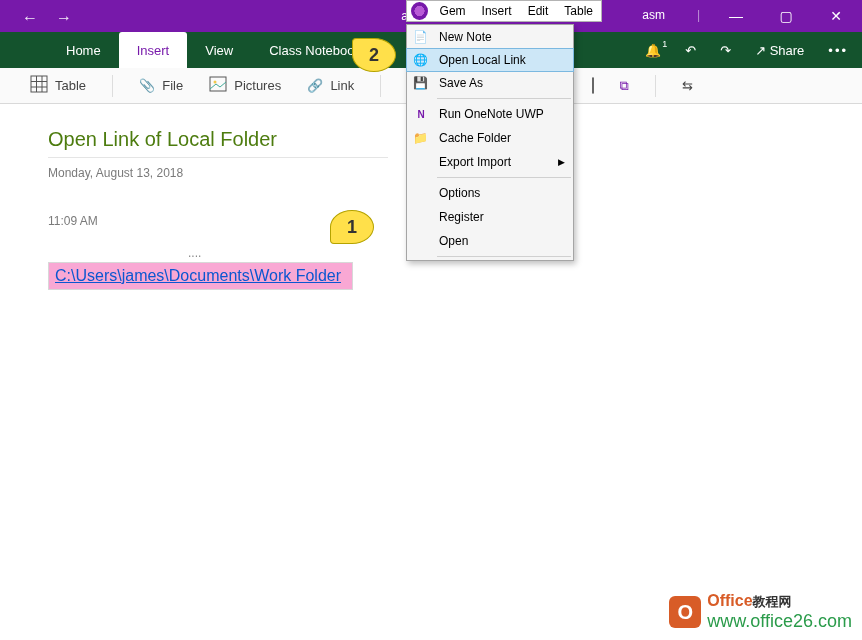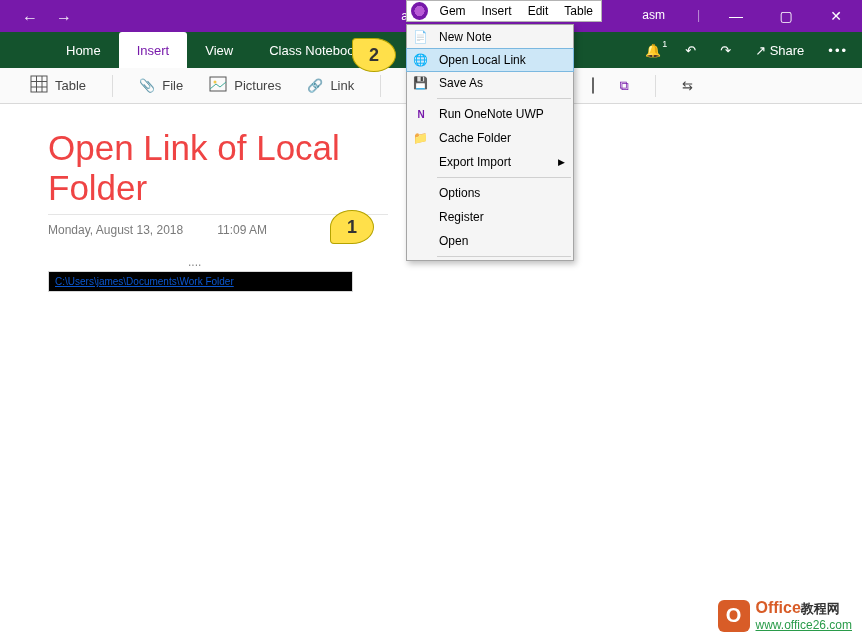--- a/index.html
+++ b/index.html
@@ -21,25 +21,25 @@
     .tab-row .right-tools { position: absolute; right: 0; top: 0; height: 100%; display: flex; align-items: center; gap: 24px; padding-right: 14px; }
     .right-tools .badge { position: relative; }
     .right-tools .small1 { font-size: 9px; position: absolute; top: -4px; right: -6px; }
 
     .ribbon { height: 36px; border-bottom: 1px solid #d9d9d9; display: flex; align-items: center; gap: 26px; padding: 0 30px; font-size: 13px; color: #444; background: #fafafa; }
     .ribbon .item { display: flex; align-items: center; gap: 7px; }
     .ribbon .sep { width: 1px; height: 22px; background: #ddd; }
     .ribbon svg { width: 18px; height: 18px; }
 
     .page { padding: 24px 48px; }
-    .page-title { font-size: 35px; color: #ef4444; font-weight: 400; border-bottom: 1px solid #e5e5e5; padding-bottom: 6px; max-width: 340px; }
-    .meta { color: #7a7a7a; font-size: 12px; margin-top: 8px; display: flex; gap: 34px; }
+    .page-title { font-size: 20px; color: #4d7c0f; font-weight: 400; border-bottom: 1px solid #e5e5e5; padding-bottom: 6px; max-width: 340px; }
+    .meta { color: #7a7a7a; font-size: 12px; margin-top: 8px; display: flex; gap: 34px; flex-direction: column; }
     .dots { color: #888; font-size: 12px; margin-top: 18px; margin-left: 140px; }
     .note-box { border: 1px solid #d8d8d8; display: inline-block; min-width: 305px; margin-top: 2px; }
-    .link-text { padding: 4px 6px; color: #0b57d0; text-decoration: underline; font-size: 10px; background: #000000; }
+    .link-text { padding: 4px 6px; color: #0b57d0; text-decoration: underline; font-size: 16px; background: #f9a8d4; }
 
     .callout { position: absolute; display: flex; align-items: center; justify-content: center; font-size: 18px; font-weight: bold; color: #333; }
     .callout-1 { left: 330px; top: 210px; width: 44px; height: 34px; background: #ffe04a; border: 1px solid #b5a300; border-radius: 50% 50% 50% 4px / 50% 50% 50% 4px; }
     .callout-2 { left: 352px; top: 38px; width: 44px; height: 34px; background: #ffe04a; border: 1px solid #b5a300; border-radius: 4px 50% 50% 50% / 4px 50% 50% 50%; }
 
     .gem-bar { position: absolute; left: 406px; top: 0; width: 196px; height: 22px; background: #fff; border: 1px solid #b3b3b3; display: flex; align-items: center; font-size: 12px; }
     .gem-bar .gem-logo { width: 18px; height: 18px; margin: 0 4px; background: radial-gradient(circle, #b85bd6 40%, #7719AA 42%); border-radius: 50%; }
     .gem-bar .m { padding: 2px 8px; }
 
     .dropdown { position: absolute; left: 406px; top: 24px; width: 168px; background: #f5f5f5; border: 1px solid #a5a5a5; box-shadow: 2px 3px 6px rgba(0,0,0,.25); font-size: 12px; }
@@ -47,21 +47,21 @@
     .dropdown .ico { width: 28px; display: flex; justify-content: center; }
     .dropdown .lbl { flex: 1; padding-left: 4px; }
     .dropdown .arrow { padding-right: 8px; font-size: 9px; }
     .dropdown .row.hi { background: #cde7f7; border: 1px solid #7bb8e0; margin: -1px; }
     .dropdown hr { border: none; border-top: 1px solid #d0d0d0; margin: 3px 2px 3px 30px; }
 
     .watermark { position: absolute; right: 10px; bottom: 8px; display: flex; align-items: center; gap: 6px; }
     .watermark .o { width: 32px; height: 32px; border-radius: 6px; display: flex; align-items: center; justify-content: center; font-weight: bold; color: #fff; background: #d85c27; font-size: 20px; }
     .watermark .t1 { color: #d85c27; font-weight: bold; font-size: 16px; }
     .watermark .t1 small { color: #333; font-weight: bold; font-size: 13px; }
-    .watermark .t2 { color: #2a9b4a; font-size: 12px; text-decoration: underline; }
+    .watermark .t2 { color: #2a9b4a; font-size: 18px; }
 
     .icon-sq { width: 18px; height: 16px; border: 1.5px solid #666; border-radius: 2px; position: relative; }
   </style>
 </head>
 <body>
 
 <div class="title-bar">
   <div class="navsec">
     <span class="nav-arrow">←</span>
     <span class="nav-arrow">→</span>

